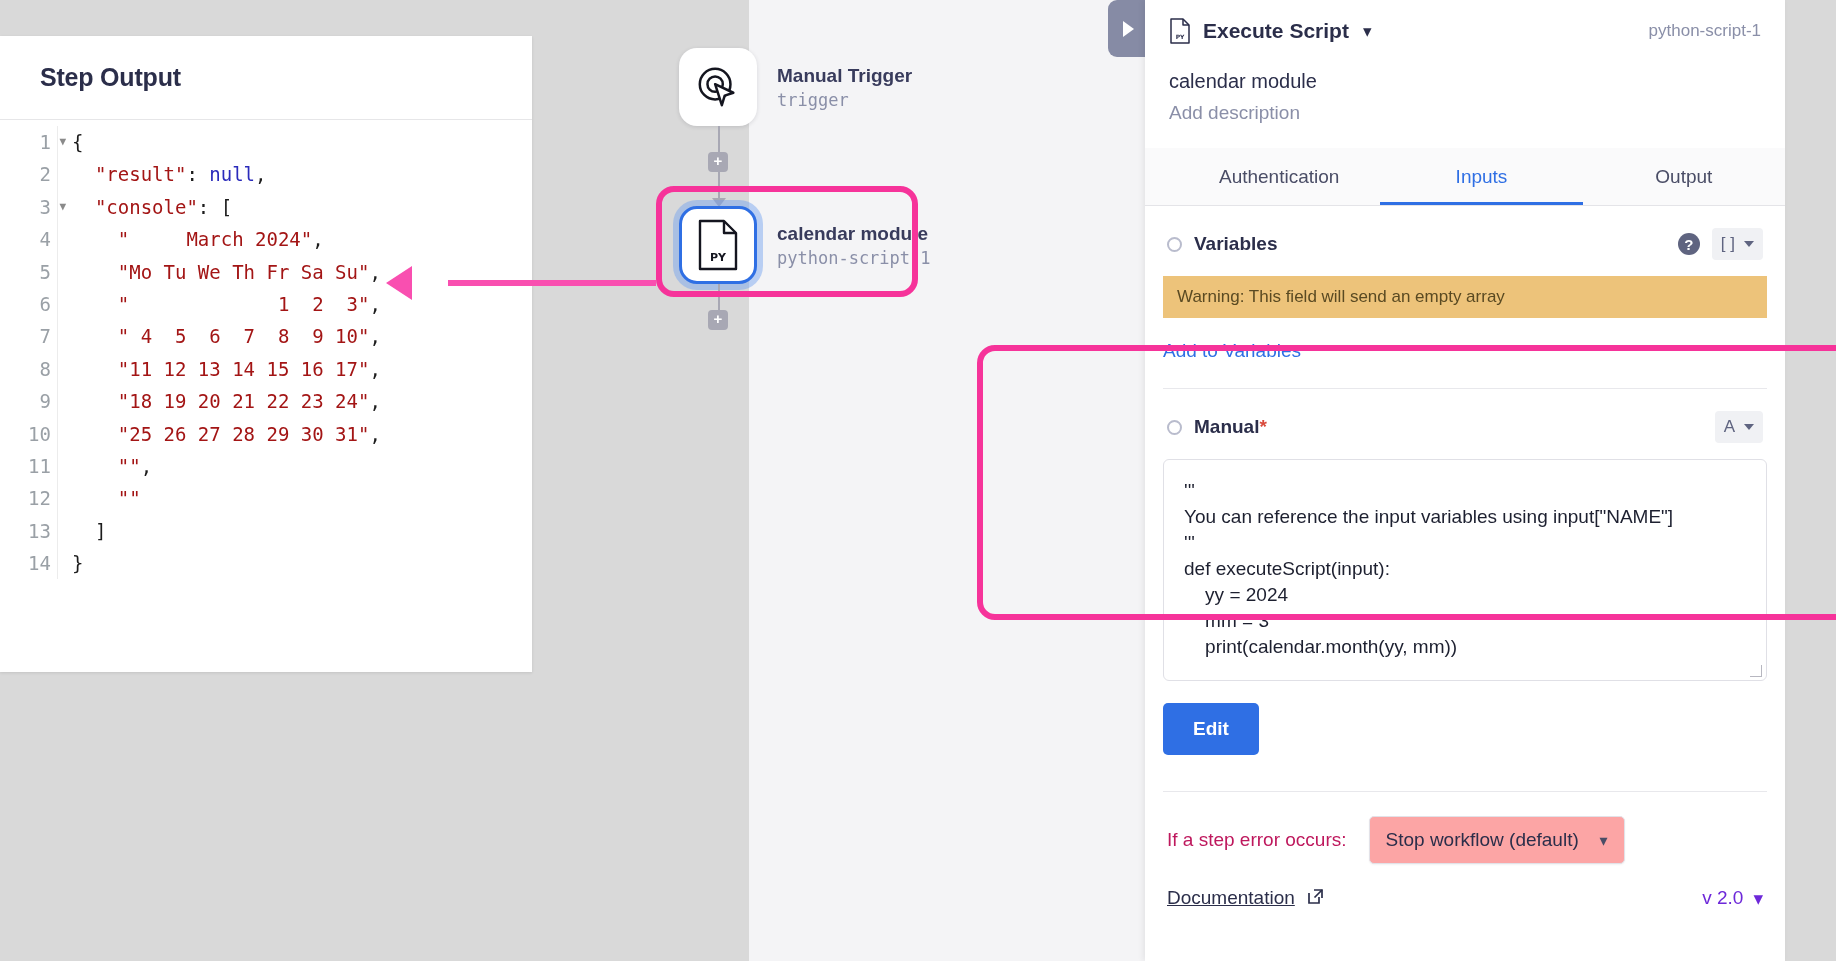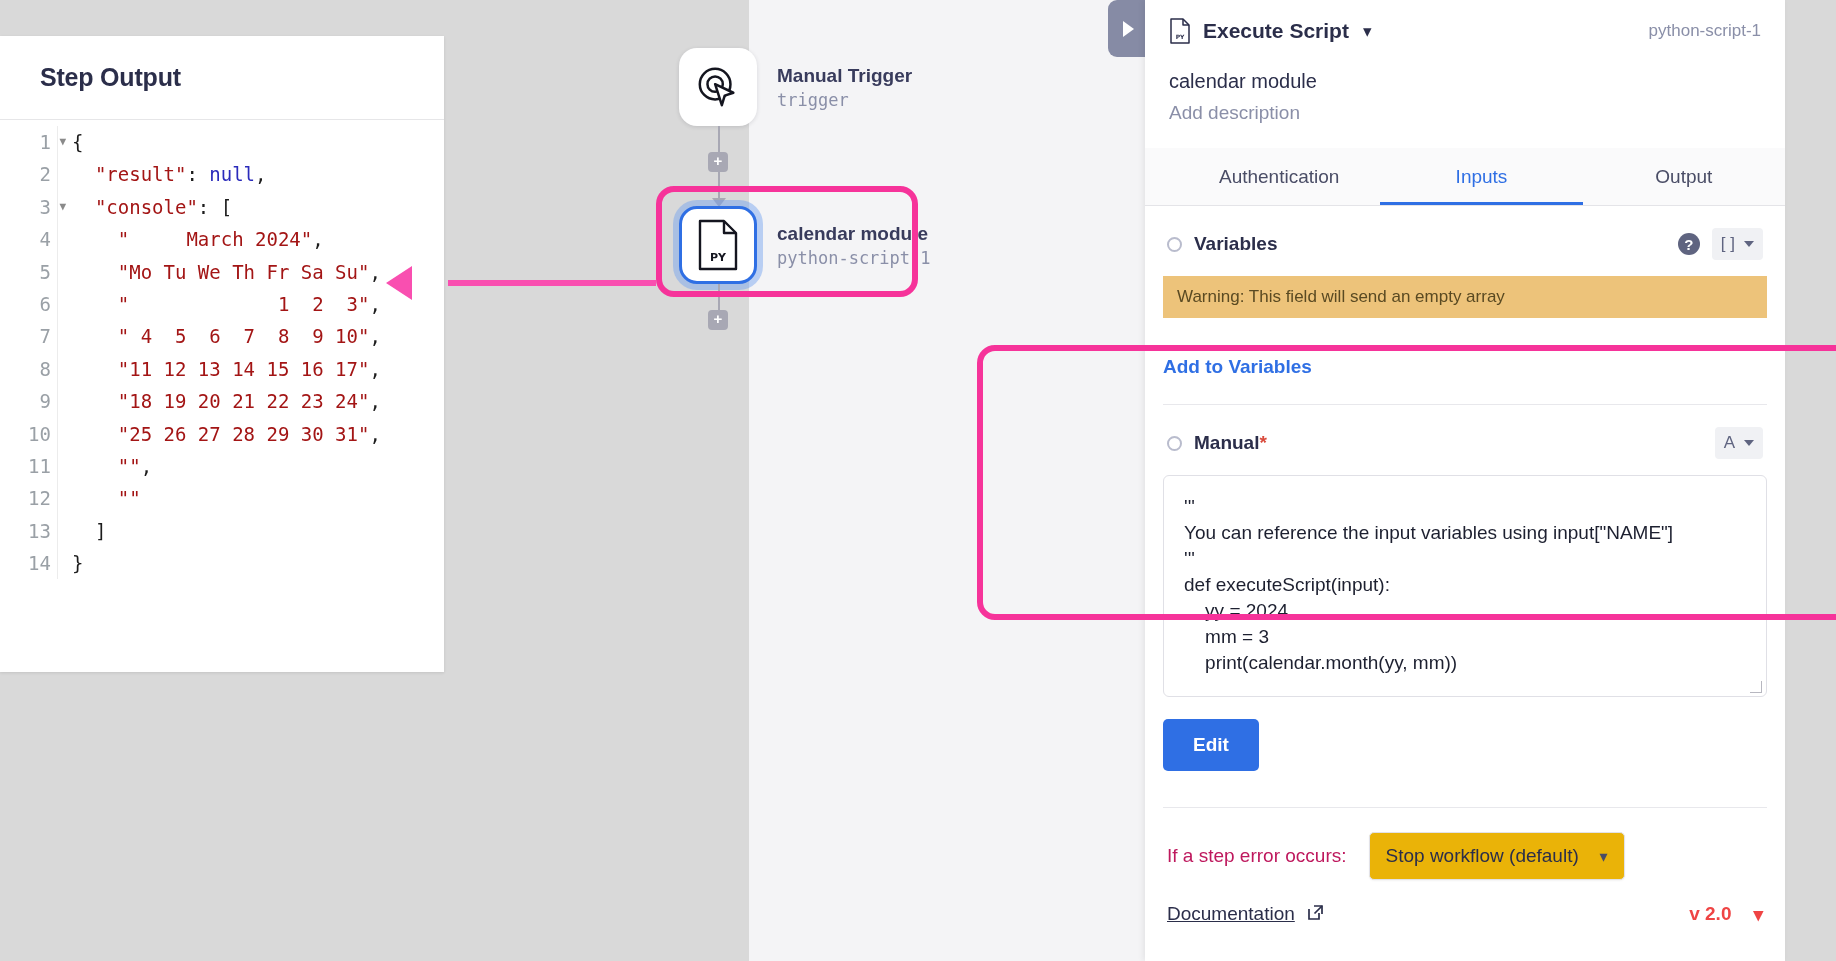--- a/index.html
+++ b/index.html
@@ -7,21 +7,21 @@
     width: 1836px; height: 961px;
     background: #d9d9d9;
     font-family: "Liberation Sans", sans-serif;
     overflow: hidden;
   }
   #root { position: relative; width: 1836px; height: 961px; }
 
   
   .step-output {
     position: absolute; left: 0px; top: 36px;
-    width: 444px; height: 636px;
+    width: 532px; height: 636px;
     background: #ffffff;
     box-shadow: 0 1px 3px rgba(0,0,0,.10);
     overflow: hidden;
   }
   .step-output-header {
     height: 84px; display: flex; align-items: center;
     padding: 0 0 0 40px;
     border-bottom: 1px solid #e6e6e8;
     background: #fff;
   }
@@ -155,22 +155,22 @@
     font-size: 17px; color: #5f6480;
   }
   .caret-d { width: 0; height: 0; border-left: 5px solid transparent; border-right: 5px solid transparent; border-top: 6px solid #5f6480; }
 
   .warn-bar {
     margin: 16px 0 0 0;
     background: #edc37a; color: #5a4a22;
     font-size: 17px; padding: 11px 14px;
   }
   .link-blue {
-    display: inline-block; margin-top: 38px;
-    font-size: 19px; font-weight: 700; color: #2f6fe4; cursor: pointer;
+    display: inline-block; margin-top: 22px;
+    font-size: 19px; font-weight: 400; color: #2f6fe4; cursor: pointer;
   }
 
   .divider { height: 1px; background: #e8e8ec; margin-top: 26px; }
 
   .code-box {
     margin-top: 16px; border: 1px solid #e0e0e6; border-radius: 6px;
     background: #fff; height: 222px; padding: 18px 20px;
     font-size: 19px; color: #1d2030; line-height: 26px;
     position: relative; overflow: hidden;
   }
@@ -188,36 +188,36 @@
     padding: 15px 30px; cursor: pointer;
     font-family: "Liberation Sans", sans-serif;
   }
 
   .foot-sep { height: 1px; background: #e8e8ec; margin-top: 36px; }
   .foot-row {
     display: flex; align-items: center; padding: 24px 4px 0 4px;
   }
   .foot-label { font-size: 19px; color: #be185d; }
   .select-box {
-    margin-left: 22px; background: #eab308; border: 1px solid #e2e2e8;
+    margin-left: 22px; background: #fca5a5; border: 1px solid #e2e2e8;
     border-radius: 5px; padding: 12px 16px; min-width: 256px;
     display: flex; align-items: center;
     font-size: 19px; color: #2b2e4a;
     box-shadow: 0 1px 2px rgba(0,0,0,.05);
   }
   .select-box .chev2 { margin-left: auto; color: #4a4d66; font-size: 16px; }
 
   .foot-row2 {
     display: flex; align-items: center; padding: 22px 4px 0 4px;
   }
   .doc-link {
     font-size: 19px; color: #2b2e4a; text-decoration: underline; cursor: pointer;
   }
   .ext-icon { margin-left: 10px; }
-  .version { margin-left: auto; font-size: 19px; color: #ef4444; display: flex; align-items: center; gap: 22px; font-weight: bold; }
+  .version { margin-left: auto; font-size: 19px; color: #6d28d9; display: flex; align-items: center; gap: 10px; }
 
   
   .anno { position: absolute; pointer-events: none; }
   .anno-box {
     border: 6px solid #f6339a; border-radius: 18px;
   }
   .anno-arrow-line {
     position: absolute; height: 6px; background: #f94fb0;
   }
   .anno-arrow-head {

